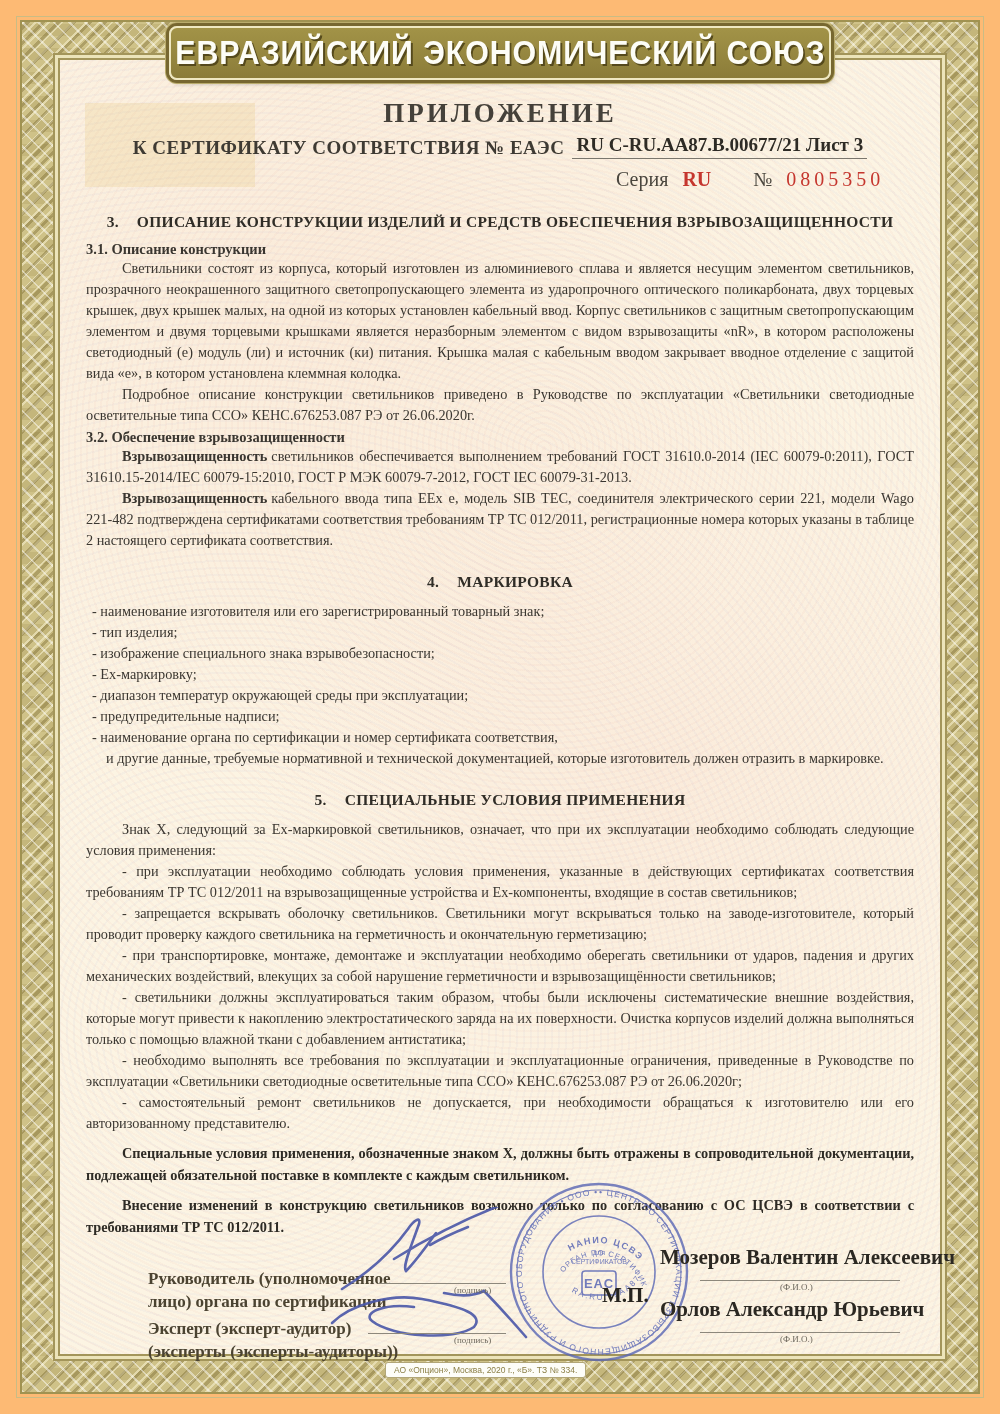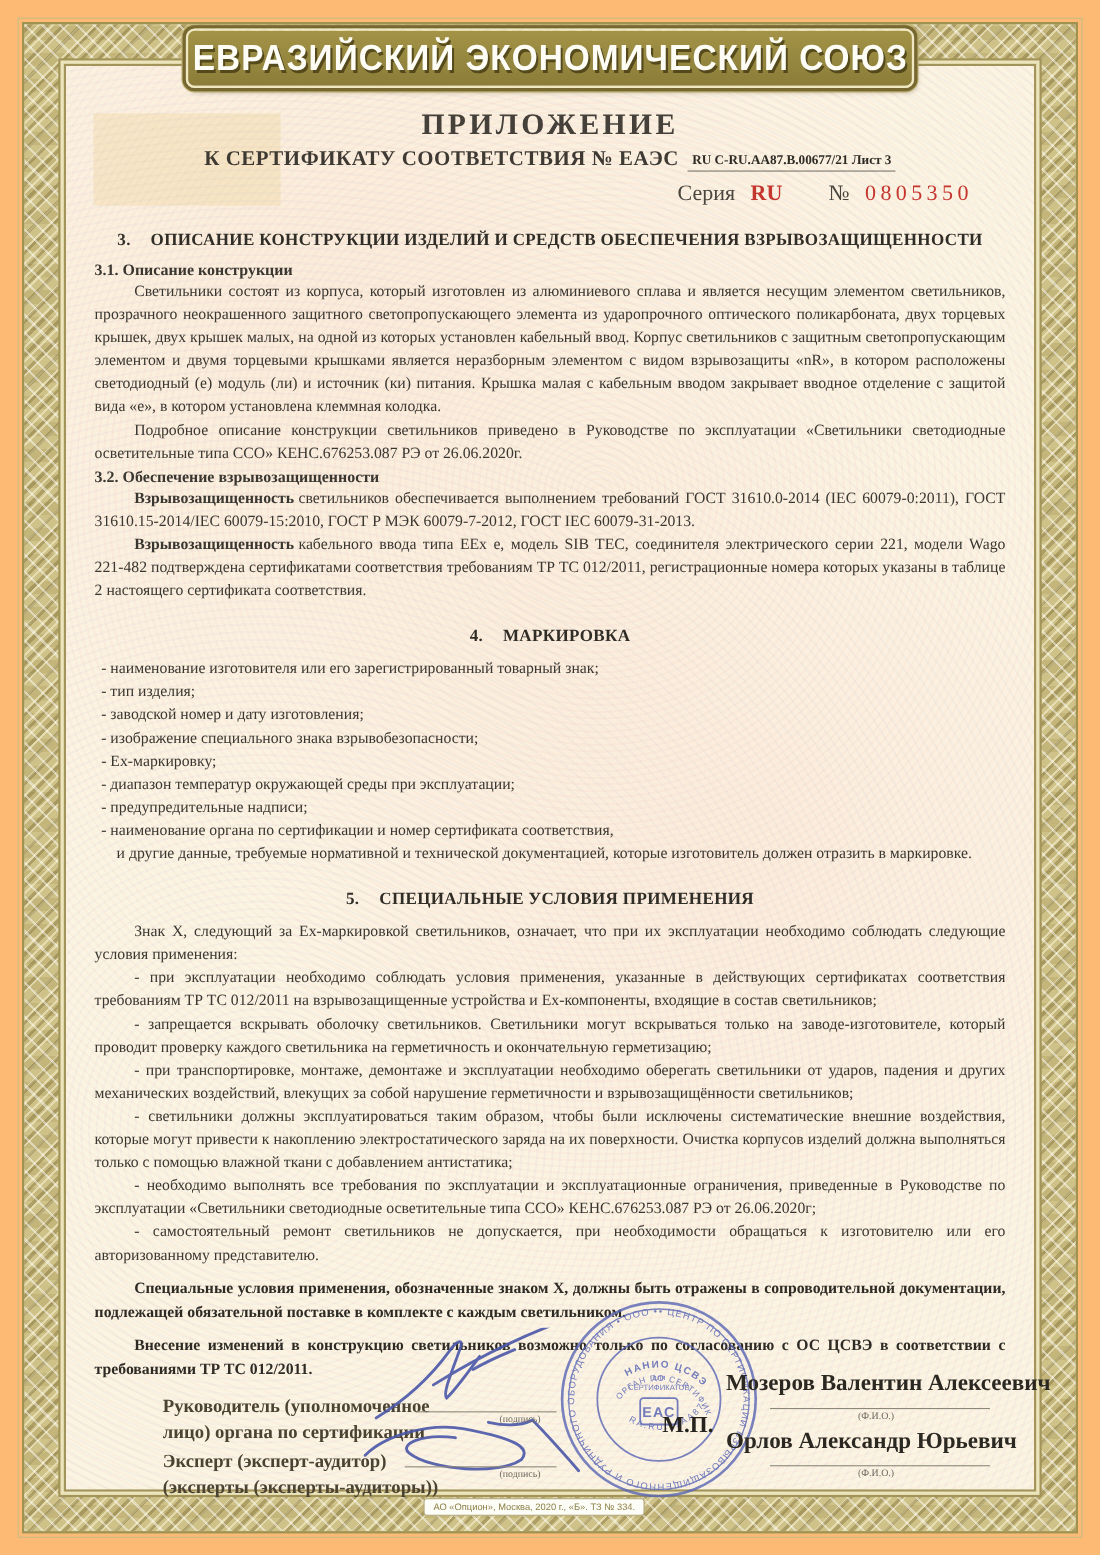--- a/index.html
+++ b/index.html
@@ -48,21 +48,21 @@
     text-shadow:2px 2px 0 rgba(74,63,22,.85);
   }
 
   
   .content { position:absolute; inset:58px; padding:0 28px; overflow:hidden; color:#3a3630; }
   .doc-title { margin-top:40px; text-align:center; font-size:27px; font-weight:bold;
     letter-spacing:3px; color:#45413a; }
   .subtitle-row { margin-top:5px; display:flex; justify-content:center; align-items:flex-end; gap:8px; }
   .subtitle { font-size:19px; font-weight:bold; color:#3e3a33; letter-spacing:.5px; white-space:nowrap; }
   .certnum-wrap { display:flex; flex-direction:column; align-items:center; }
-  .certnum { font-size:12px; font-weight:bold; white-space:nowrap; color:#2e2b25; padding:0 4px 2px 4px; }
+  .certnum { font-size:19px; font-weight:bold; white-space:nowrap; color:#2e2b25; padding:0 4px 2px 4px; }
   .certnum-line { width:100%; border-top:1.5px solid #7a766d; }
   .serial-row { margin-top:9px; margin-left:530px; font-size:20px; color:#4a463e; display:flex; gap:14px; align-items:baseline; }
   .red { color:#c5362e; font-weight:bold; }
   .serial-digits { letter-spacing:4px; font-weight:normal; }
 
   .sec-head { display:flex; justify-content:center; gap:18px; font-weight:bold;
     font-size:15.5px; color:#302d27; margin-top:22px; margin-bottom:10px; letter-spacing:.3px; }
   .sub-head { font-weight:bold; font-size:14.5px; margin-top:3px; }
   p.body { font-size:14.3px; line-height:21px; text-align:justify; text-indent:36px; }
   p.body.noindent { text-indent:0; }
@@ -147,21 +147,20 @@
     <p class="body"><span class="b">Взрывозащищенность</span><span>кабельного ввода типа ЕЕх е, модель SIB TEC, соединителя электрического серии 221, модели Wago 221-482 подтверждена сертификатами соответствия требованиям ТР ТС 012/2011, регистрационные номера которых указаны в таблице 2 настоящего сертификата соответствия.</span></p>
 
     <div class="sec-head">
       <span>4.</span>
       <span>МАРКИРОВКА</span>
     </div>
     <div class="list4">
 
     <p class="item">- наименование изготовителя или его зарегистрированный товарный знак;</p>
         <p class="item">- тип изделия;</p>
-        <p class="item">- заводской номер и дату изготовления;</p>
         <p class="item">- изображение специального знака взрывобезопасности;</p>
         <p class="item">- Ех-маркировку;</p>
         <p class="item">- диапазон температур окружающей среды при эксплуатации;</p>
         <p class="item">- предупредительные надписи;</p>
         <p class="item">- наименование органа по сертификации и номер сертификата соответствия,</p>
       </div>
     <p class="closing">и другие данные, требуемые нормативной и технической документацией, которые изготовитель должен отразить в маркировке.</p>
 
     <div class="sec-head">
       <span>5.</span>

